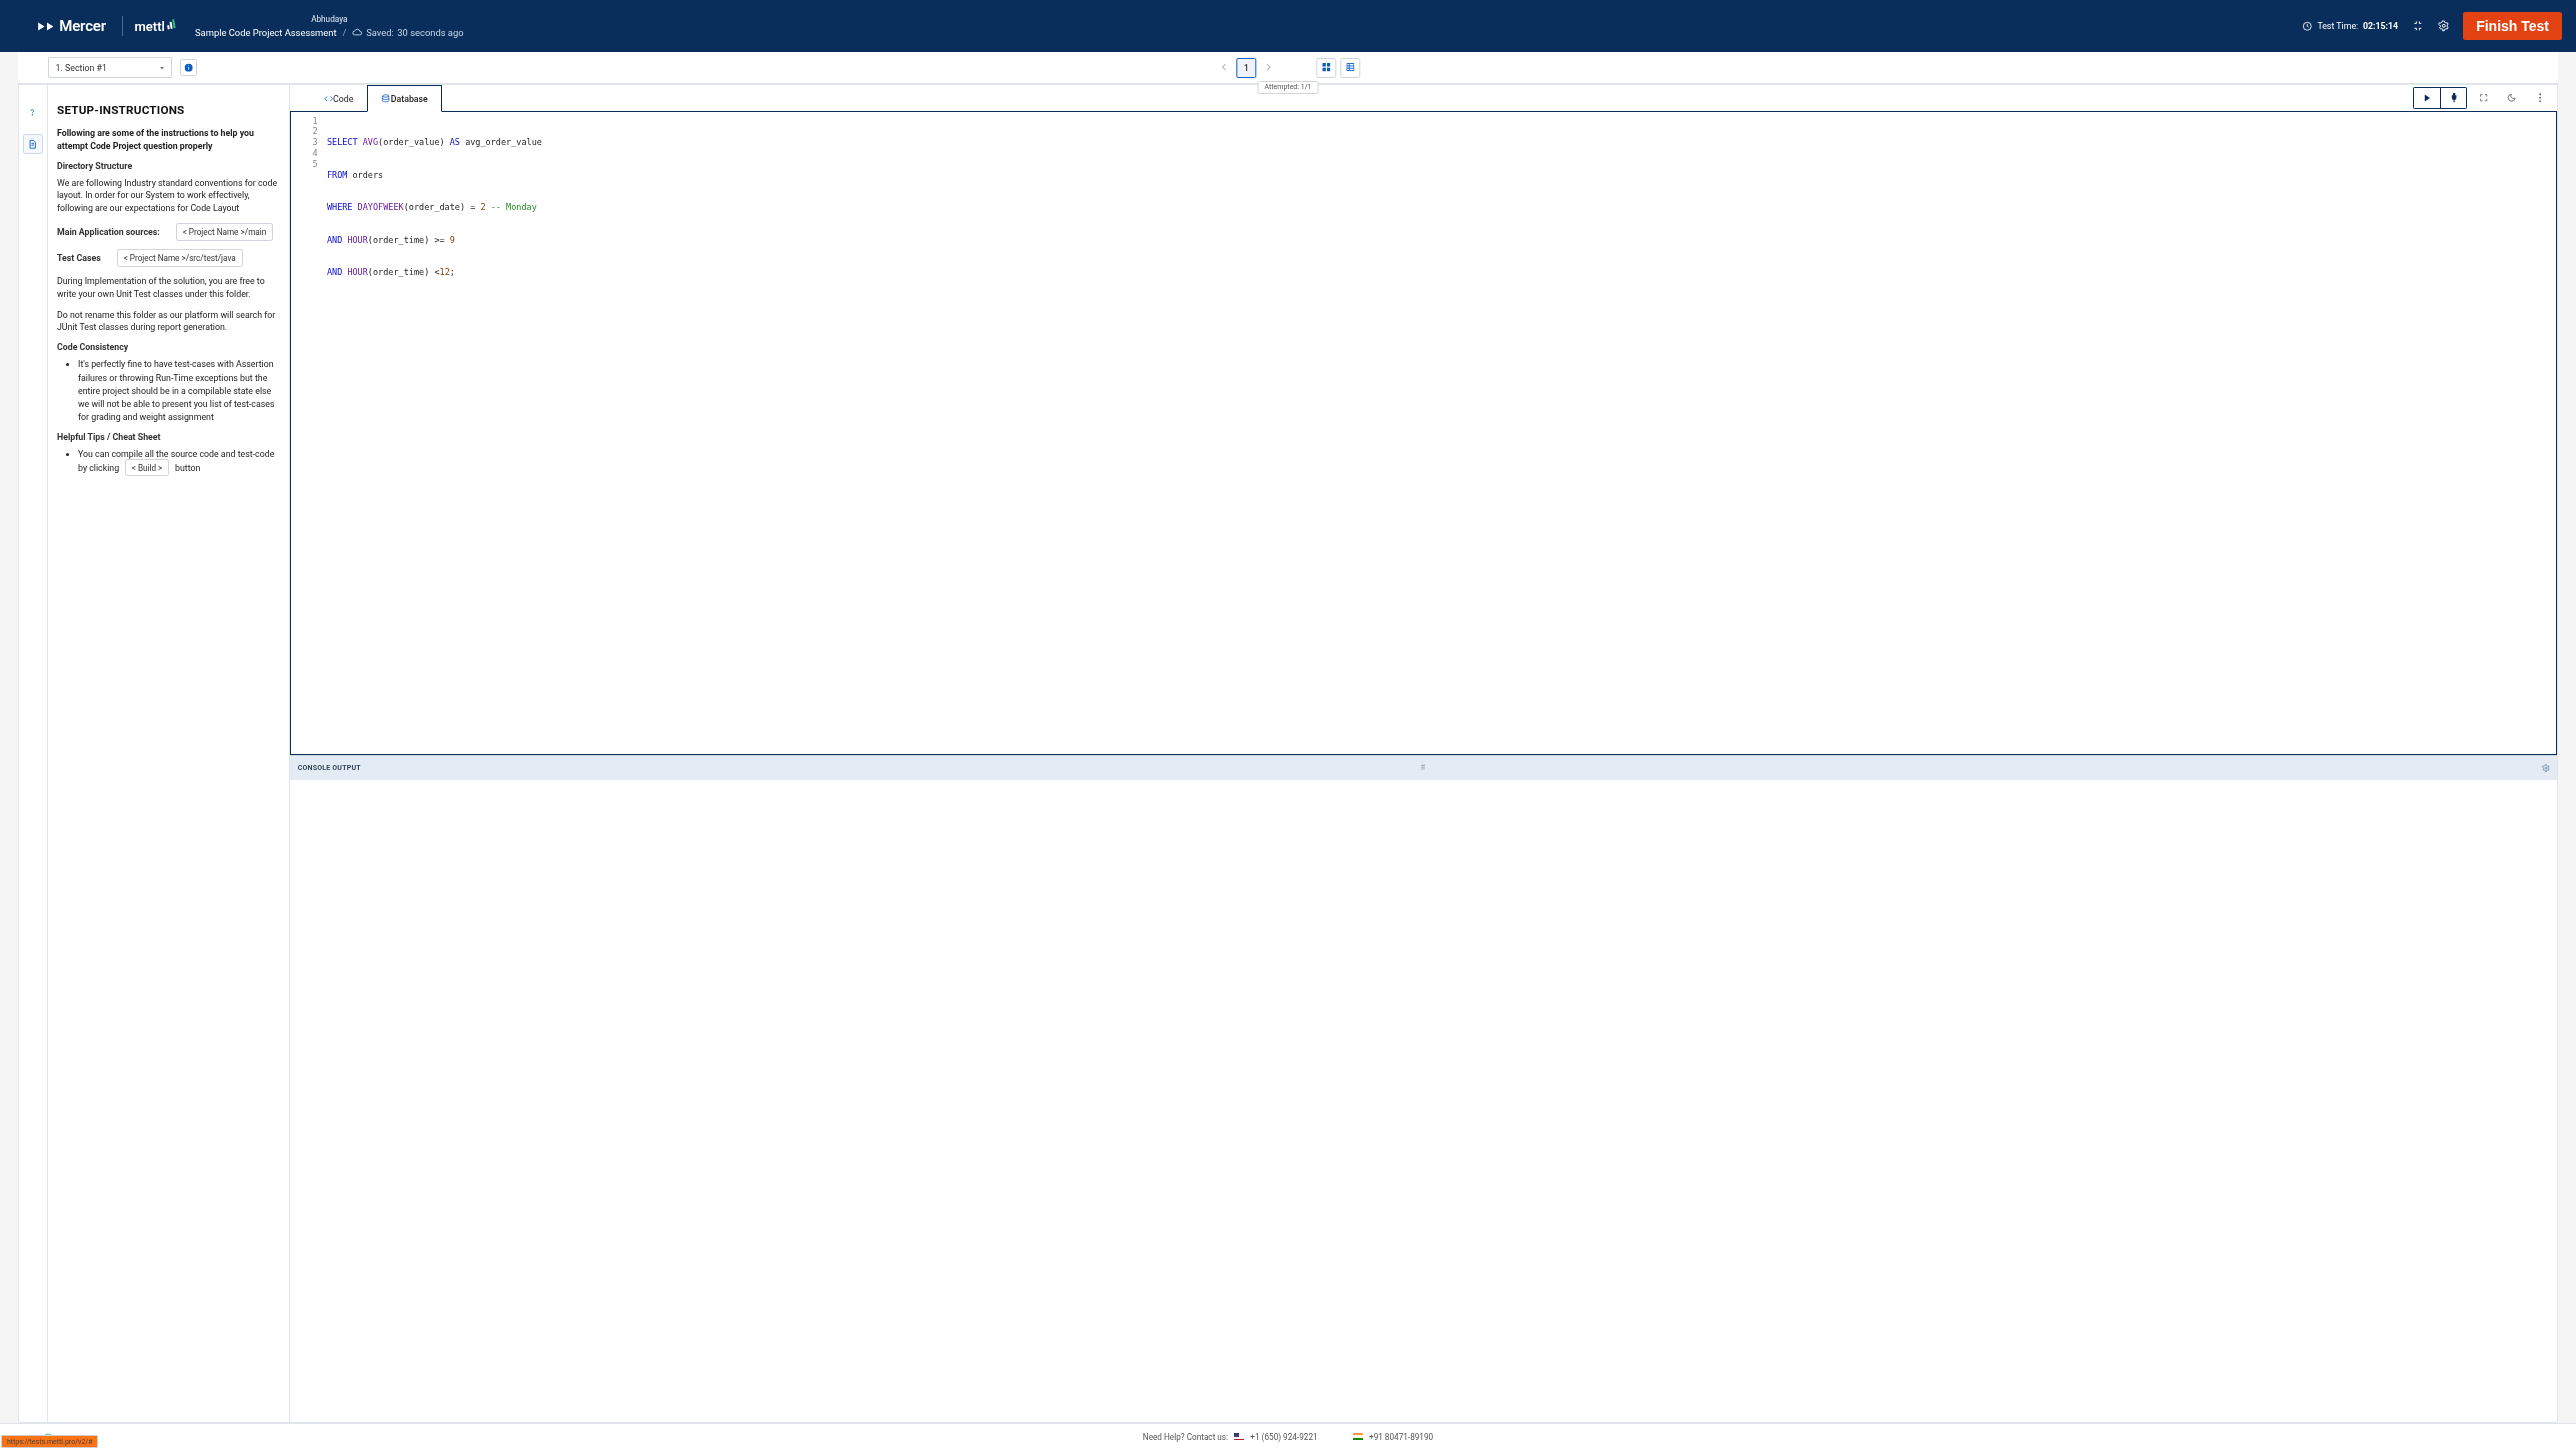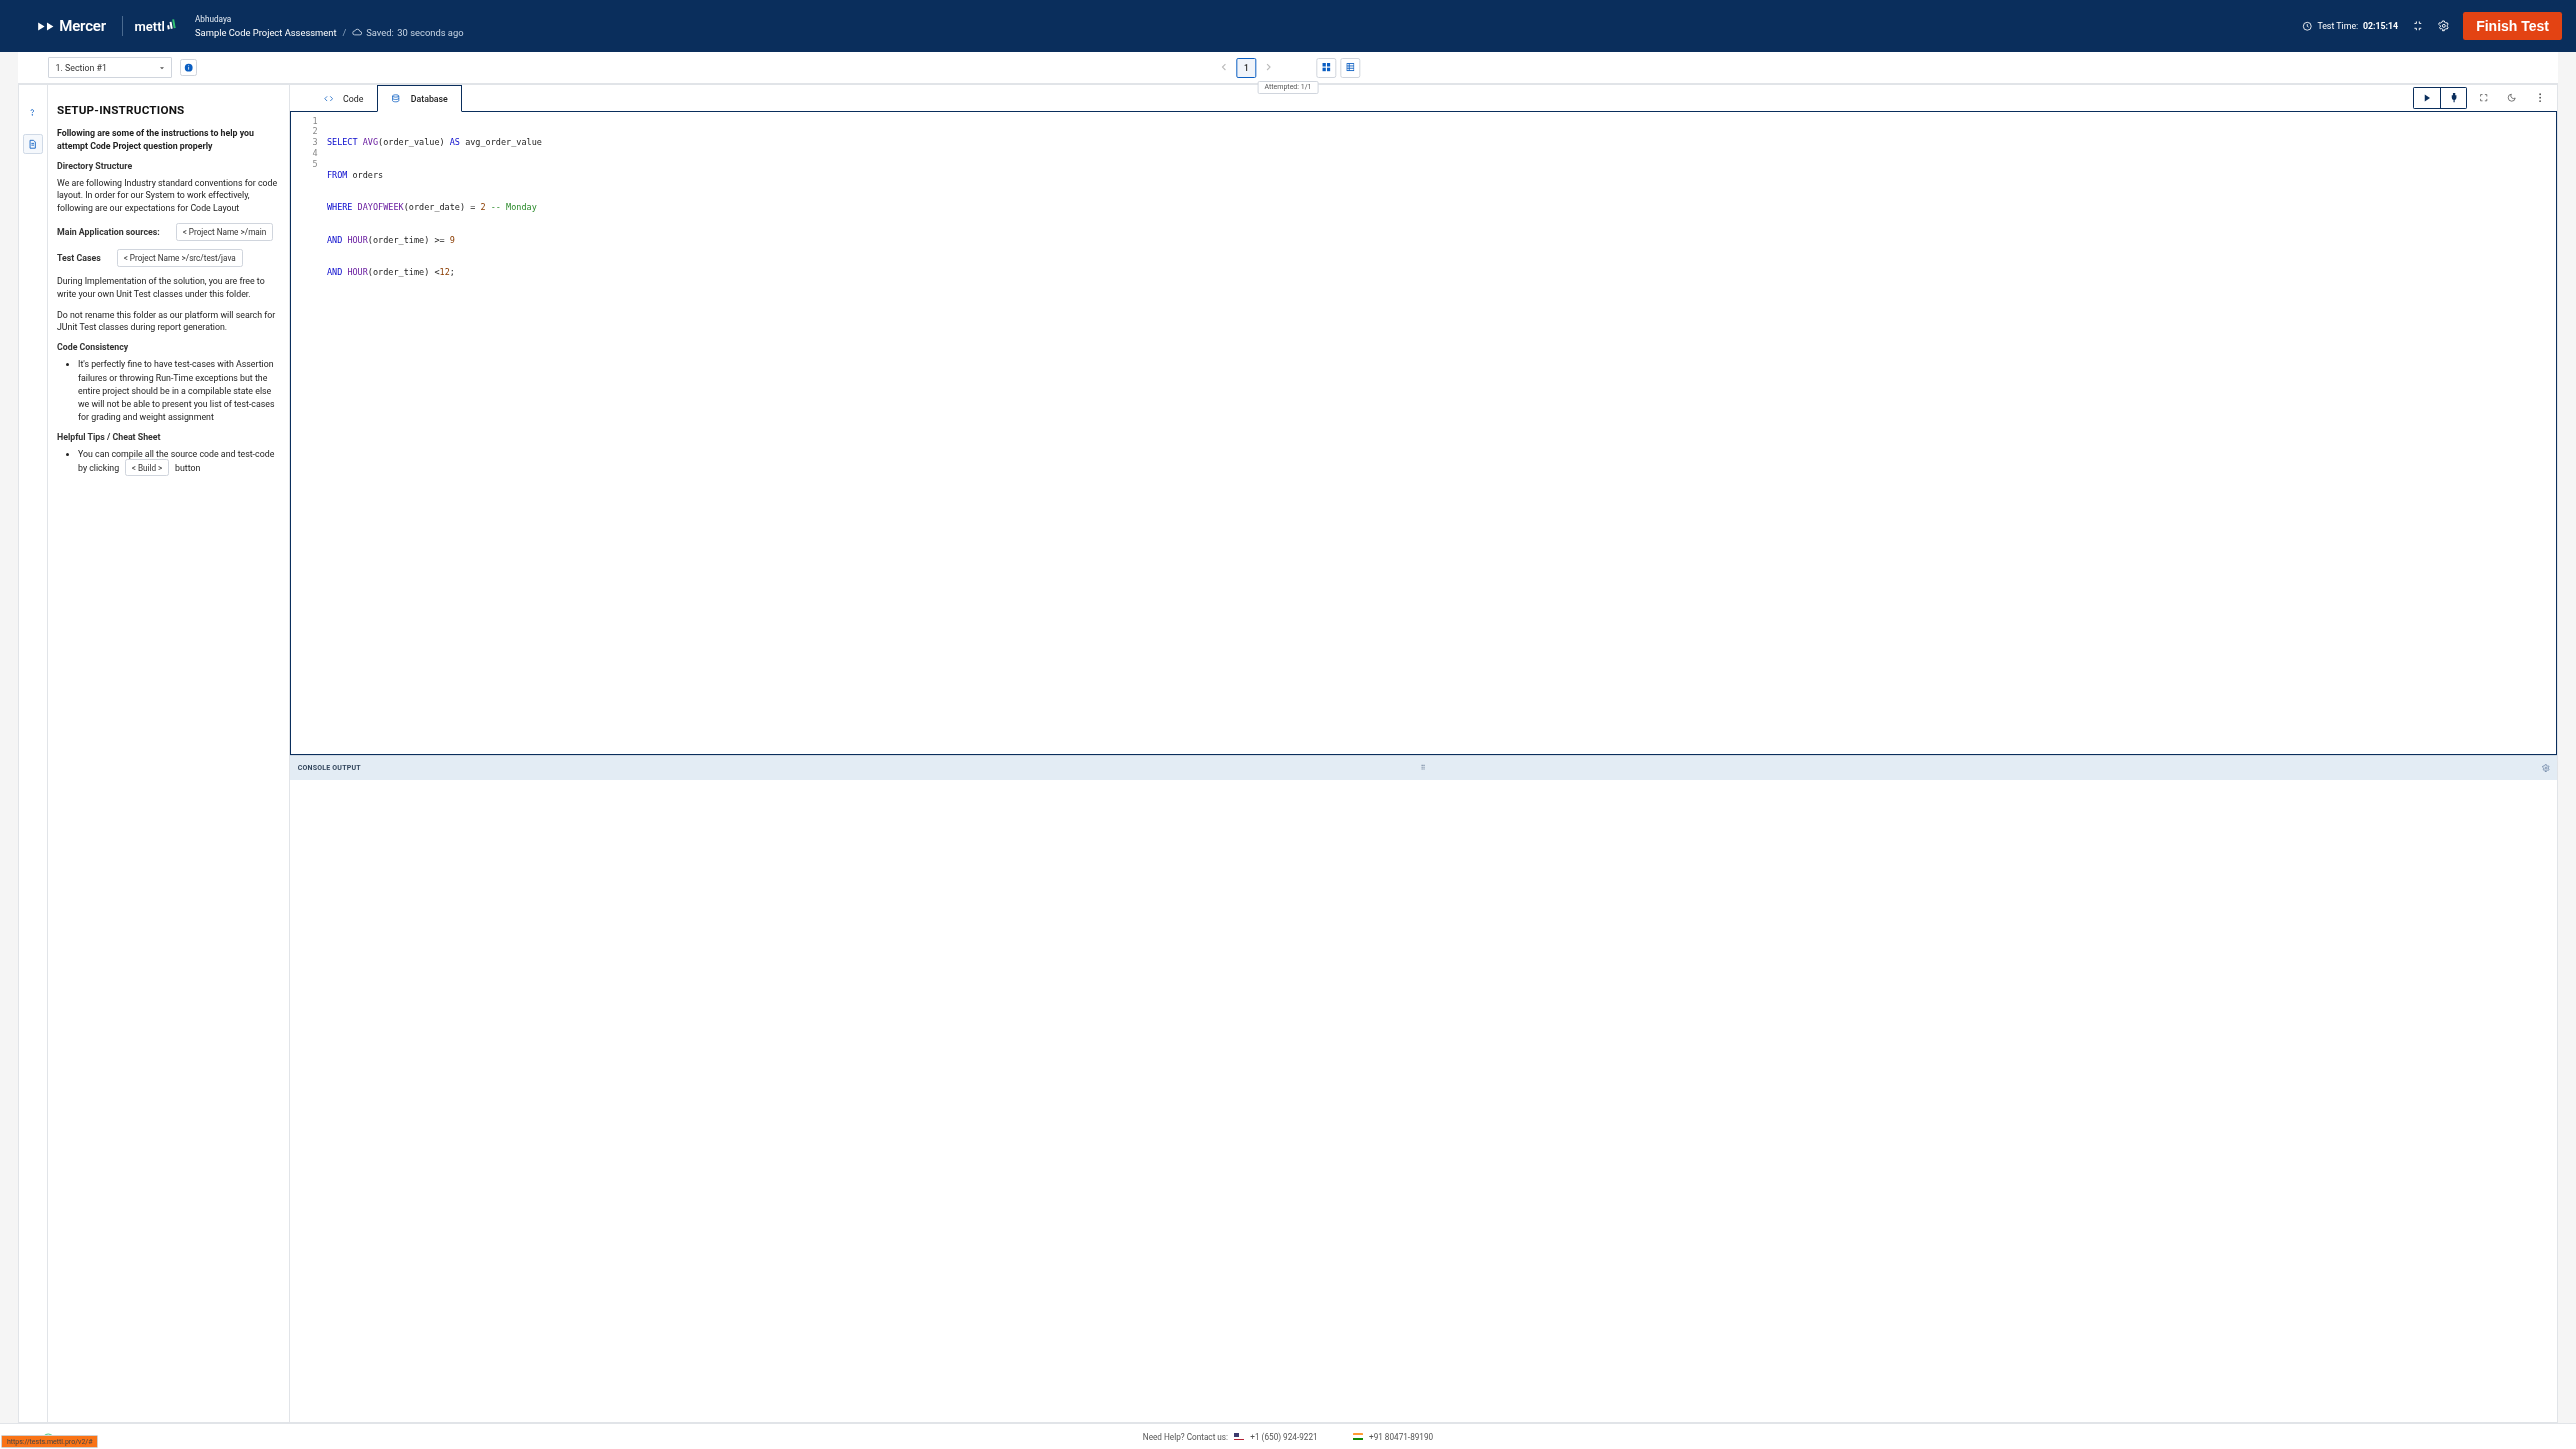--- a/index.html
+++ b/index.html
@@ -9,21 +9,21 @@
 .logo-area { display: flex; align-items: center; gap: 8.2px; }
 .logo-mercer { display: flex; align-items: center; gap: 4.7px; font-weight: 600; font-size: 15px; letter-spacing: -0.2px; }
 .logo-divider { width: 0.6px; height: 20px; background: #4a6a8f; margin: 0 3.5px 0 8.2px; }
 .logo-mettl { font-size: 13px; font-weight: 600; display:flex; align-items:center; gap:1.2px;}
 .mettl-bars { display:inline-flex; align-items:flex-end; gap:1.2px; margin-left:1.2px; transform:translateY(-1.2px) rotate(-10deg);}
 .mettl-bars span{width:1.8px; background:#fff;}
 .mettl-bars span:nth-child(1){height:4.7px;}
 .mettl-bars span:nth-child(2){height:7px;}
 .mettl-bars span:nth-child(3){height:9.4px; background:#2fbf71;}
 .topbar-mid { margin-left: 20px; display:flex; flex-direction:column; gap:2.3px;}
-.user-name { font-size: 8.2px; color:#e6edf5;}
+.user-name { font-size: 8.2px; color:#e6edf5;text-align:center;}
 .assess-line { display:flex; align-items:center; gap:5.9px; font-size:9.4px;}
 .assess-name { font-weight:400; }
 .slash { color:#8ea6c1; }
 .saved { display:flex; align-items:center; gap:3.5px; color:#c9d6e5;}
 .topbar-right { margin-left:auto; display:flex; align-items:center; gap:13px; }
 .test-time { display:flex; align-items:center; gap:4.7px; font-size:8.8px;}
 .test-time .val { font-weight:700; }
 .icon-btn-top { width:13px; height:13px; display:flex; align-items:center; justify-content:center; cursor:pointer; color:#fff;}
 .finish-btn { background:#e34313; color:#fff; border:none; padding:6.4px 13px; font-size:14px; border-radius:2.3px; cursor:pointer; font-weight:700;}
 
@@ -50,21 +50,21 @@
 .bold { font-weight:700; }
 .sub-h { font-size:8.8px; font-weight:700; margin:5.9px 0 5.9px;}
 .inline-row { display:flex; align-items:center; gap:16px; margin-bottom:8.2px; font-size:8.8px;}
 .code-box { border:0.6px solid #d0d5dd; border-radius:2.3px; padding:2.9px 5.9px; font-size:8.2px; color:#333; background:#fff;}
 ul.bul { list-style:disc; padding-left:21px; margin-bottom:8.2px;}
 ul.bul li { font-size:8.8px; line-height:1.5; color:#222;}
 
 .right-panel { flex:1; border:0.6px solid #e1e4e8; display:flex; flex-direction:column; min-width:0;}
 .editor-header { height:27px; display:flex; align-items:stretch; border-bottom:0.6px solid #0a2e5c;}
 .tabs { display:flex; padding-left:20px;}
-.tab { display:flex; align-items:center; gap:10px; padding:0 13px; font-size:8.8px; color:#222; cursor:pointer; border:0.6px solid transparent; border-bottom:none;}
+.tab { display:flex; align-items:center; gap:0; padding:0 13px; font-size:8.8px; color:#222; cursor:pointer; border:0.6px solid transparent; border-bottom:none;}
 .tab svg { color:#0a5ec2; }
 .tab.active { border:1.2px solid #0a2e5c; border-bottom:1.2px solid #fff; margin-bottom:-1.2px; background:#fff; font-weight:500;}
 .editor-actions { margin-left:auto; display:flex; align-items:center; padding-right:5.9px; gap:0;}
 .act-group { display:flex; border:1.2px solid #0a2e5c; border-radius:1.2px;}
 .act-btn { width:26px; height:20px; display:flex; align-items:center; justify-content:center; cursor:pointer; color:#0a2e5c;}
 .act-group .act-btn + .act-btn { border-left:1.2px solid #0a2e5c;}
 .act-plain { width:23.4px; height:20px; display:flex; align-items:center; justify-content:center; cursor:pointer; color:#555; margin-left:4.7px;}
 
 .code-area { flex:1; border:1.2px solid #0a2e5c; border-top:none; display:flex; font-family:"Consolas","Monaco",monospace; font-size:8.5px; overflow:hidden;}
 .gutter { width:34px; background:#fff; text-align:right; padding:3.5px 7px 0 0; color:#888; line-height:1.28;}

